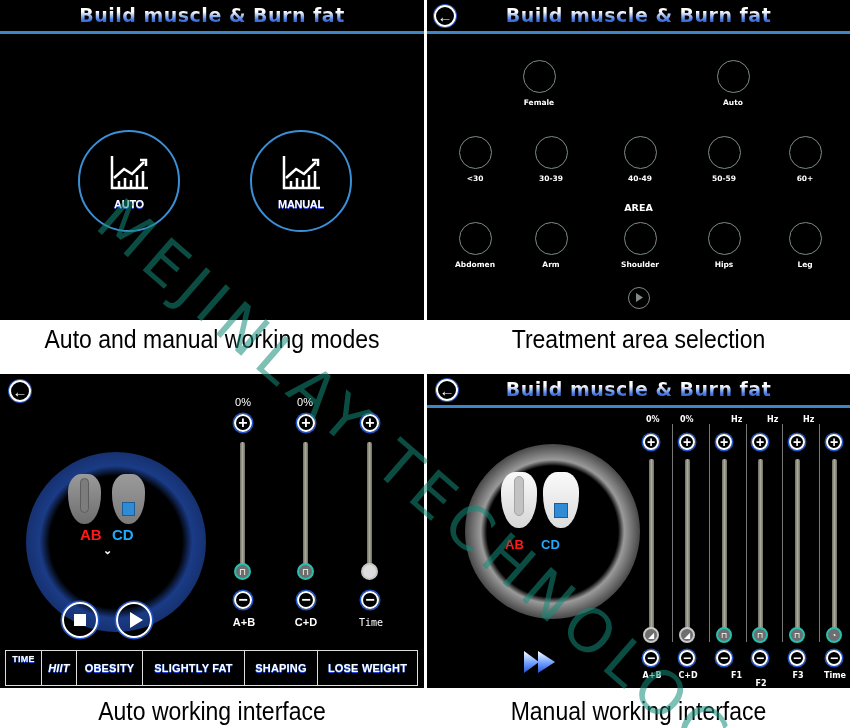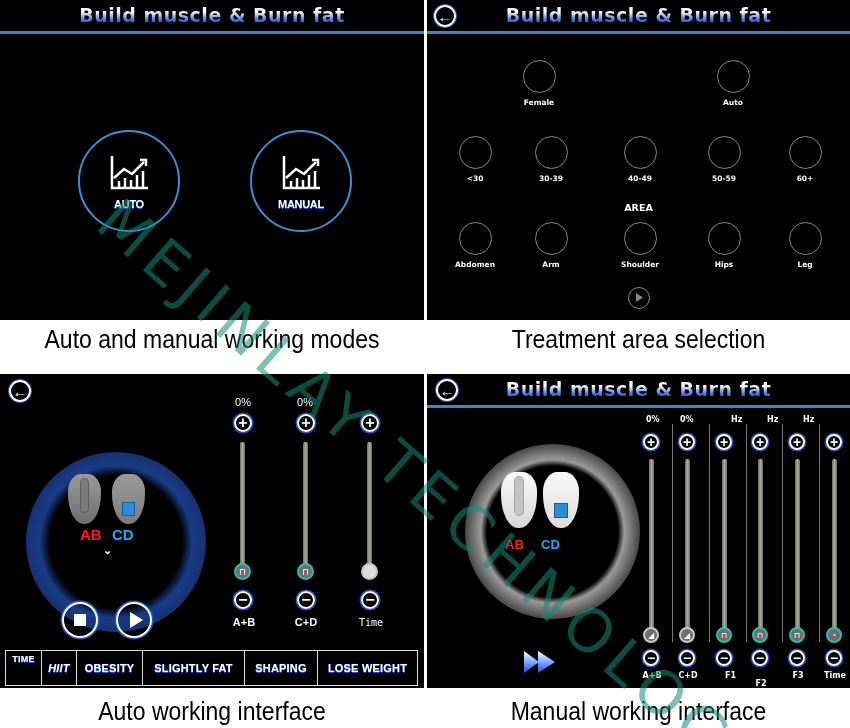--- a/index.html
+++ b/index.html
@@ -270,21 +270,21 @@
 
   <div class="circ-btn" style="left:216px;top:276px;width:16px;height:16px;font-size:14px;">−</div>
   <div class="circ-btn" style="left:252px;top:276px;width:16px;height:16px;font-size:14px;">−</div>
   <div class="circ-btn" style="left:289px;top:276px;width:16px;height:16px;font-size:14px;">−</div>
   <div class="circ-btn" style="left:325px;top:276px;width:16px;height:16px;font-size:14px;">−</div>
   <div class="circ-btn" style="left:362px;top:276px;width:16px;height:16px;font-size:14px;">−</div>
   <div class="circ-btn" style="left:399px;top:276px;width:16px;height:16px;font-size:14px;">−</div>
 
   <div class="hz" style="left:215px;top:297px;width:20px;text-align:center;">A+B</div>
   <div class="hz" style="left:251px;top:297px;width:20px;text-align:center;">C+D</div>
-  <div class="hz" style="left:289px;top:297px;width:20px;text-align:right;">F1</div>
+  <div class="hz" style="left:304px;top:297px;width:20px;text-align:left;">F1</div>
   <div class="hz" style="left:324px;top:305px;width:20px;text-align:center;">F2</div>
   <div class="hz" style="left:361px;top:297px;width:20px;text-align:center;">F3</div>
   <div class="hz" style="left:396px;top:297px;width:24px;text-align:center;">Time</div>
 
   <svg class="ff-icon" width="34" height="24" viewBox="0 0 34 24">
     <defs>
         <linearGradient id="ffg" x1="0" y1="0" x2="0" y2="1">
           <stop offset="0" stop-color="#ffffff"></stop>
           <stop offset="0.5" stop-color="#7aa8ff"></stop>
           <stop offset="1" stop-color="#2750d8"></stop>

